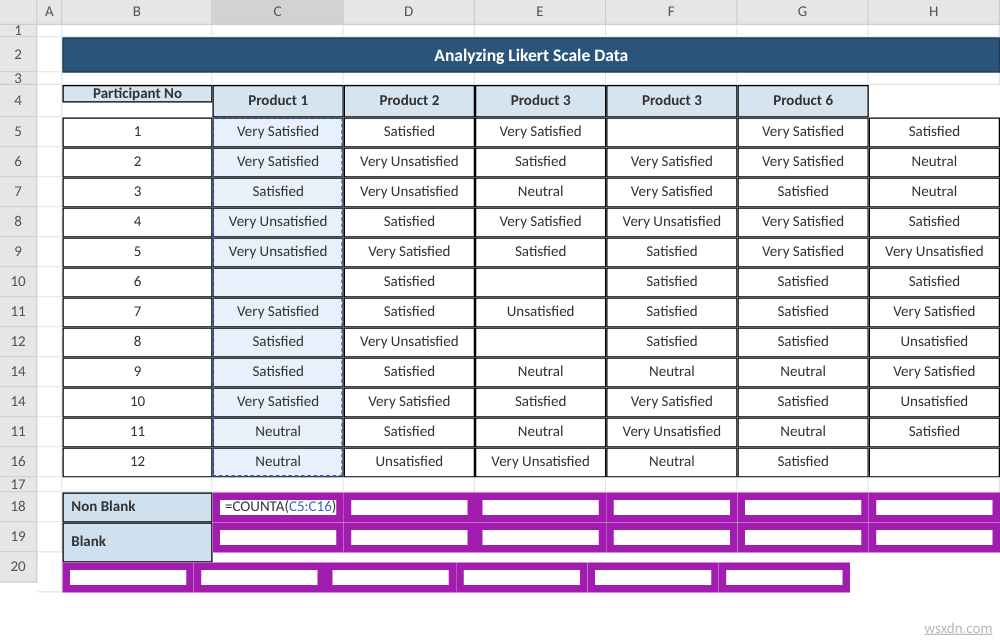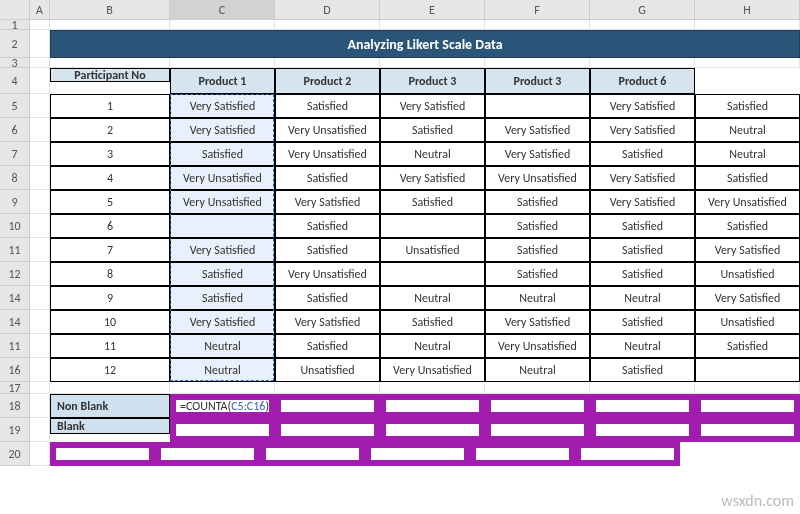--- a/index.html
+++ b/index.html
@@ -116,22 +116,23 @@
   .formula .ref { color: #3a66c4; }
   .range-box {
     position: absolute;
     pointer-events: none;
     border: 1px dashed #3a66c4;
   }
   .watermark {
     position: absolute;
     right: 6px;
     bottom: 4px;
-    font-size: 16px;
+    font-size: 12px;
     color: #bbb;
+    text-decoration: underline;
   }
 </style>
 </head>
 <body>
 
 <div class="sheet">
 
   <div class="col-headers">
     <div class="corner"></div>
     <div id="col-headers-inner" style="display: flex;">
@@ -348,21 +349,21 @@
             <span class="fn">)</span>
           </div>
           <div class="cell td sum" id="cell-3-18" style="width: 105px; height: 24px;"></div>
           <div class="cell td sum" id="cell-4-18" style="width: 105px; height: 24px;"></div>
           <div class="cell td sum" id="cell-5-18" style="width: 105px; height: 24px;"></div>
           <div class="cell td sum" id="cell-6-18" style="width: 105px; height: 24px;"></div>
           <div class="cell td sum" id="cell-7-18" style="width: 105px; height: 24px;"></div>
         </div>
         <div class="grow">
           <div class="cell" id="cell-0-19" style="width: 20px; height: 24px;"></div>
-          <div class="cell td label" id="cell-1-19" style="width: 120px; height: 16px;">Blank</div>
+          <div class="cell td label" id="cell-1-19" style="width: 120px; height: 32px;">Blank</div>
           <div class="cell td sum" id="cell-2-19" style="width: 105px; height: 24px;"></div>
           <div class="cell td sum" id="cell-3-19" style="width: 105px; height: 24px;"></div>
           <div class="cell td sum" id="cell-4-19" style="width: 105px; height: 24px;"></div>
           <div class="cell td sum" id="cell-5-19" style="width: 105px; height: 24px;"></div>
           <div class="cell td sum" id="cell-6-19" style="width: 105px; height: 24px;"></div>
           <div class="cell td sum" id="cell-7-19" style="width: 105px; height: 24px;"></div>
         </div>
         <div class="grow">
           <div class="cell" id="cell-0-20" style="width: 20px; height: 24px;"></div>
           <div class="cell td sum" id="cell-2-20" style="width: 105px; height: 24px;"></div>

